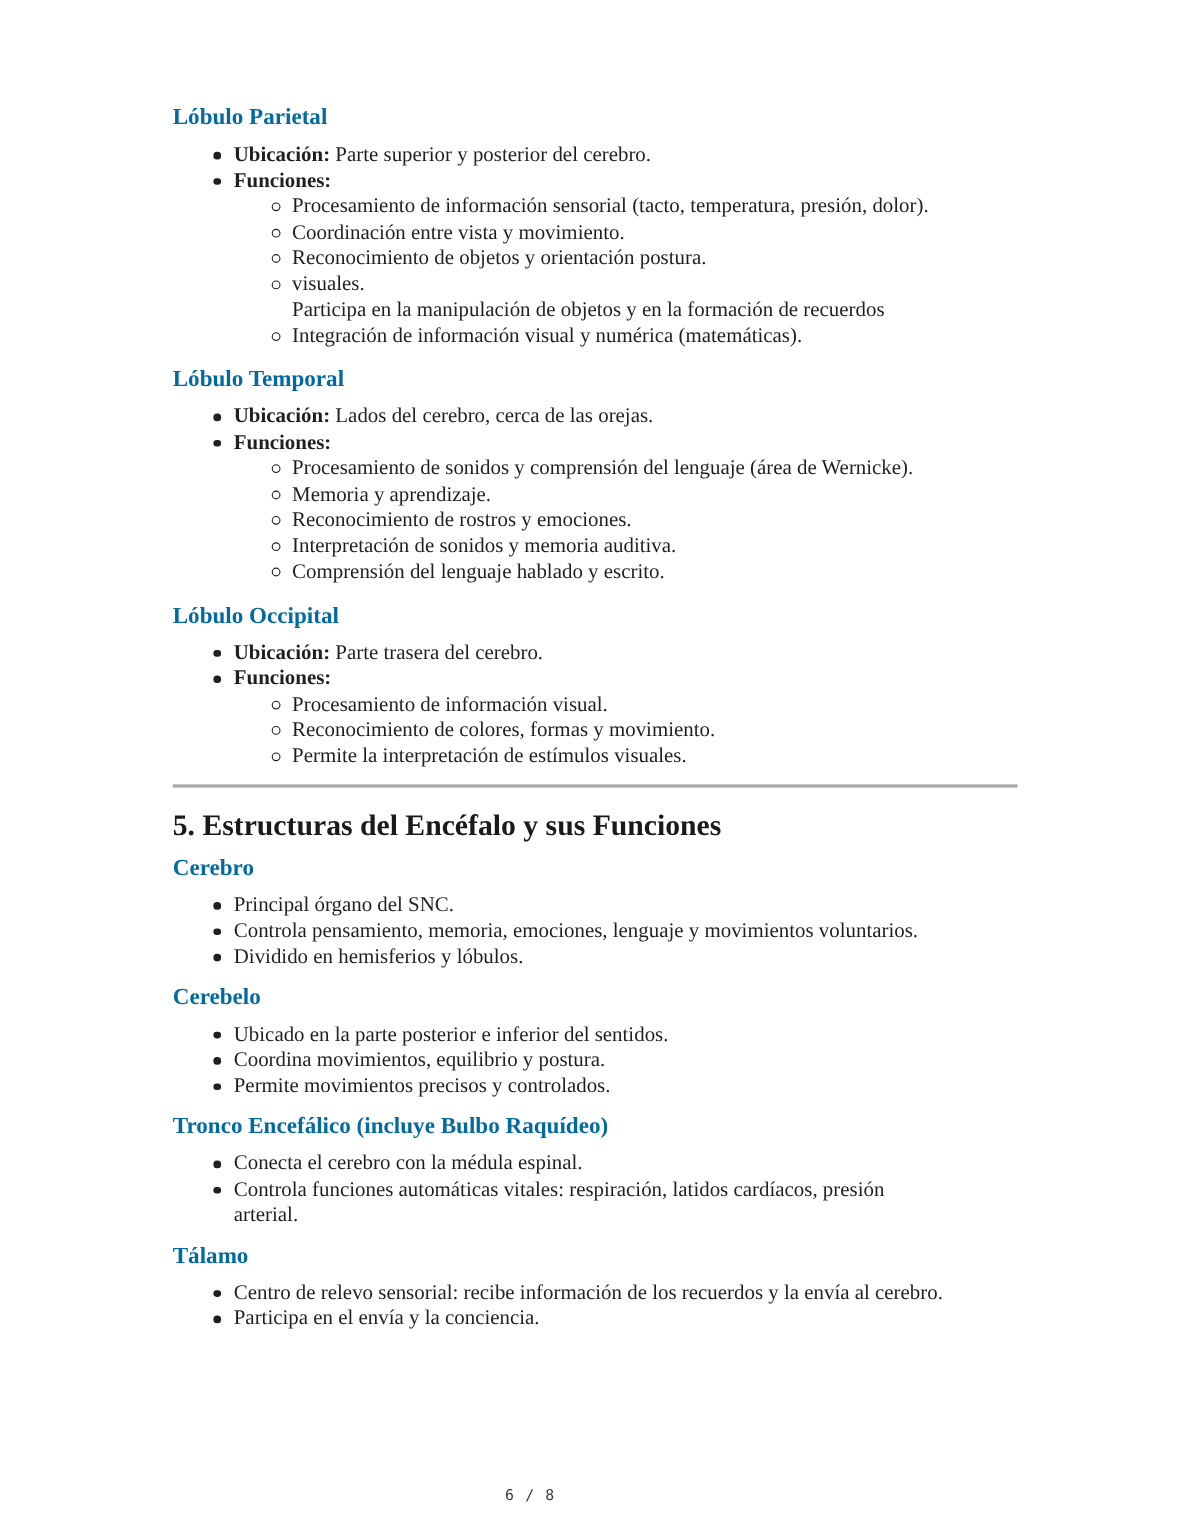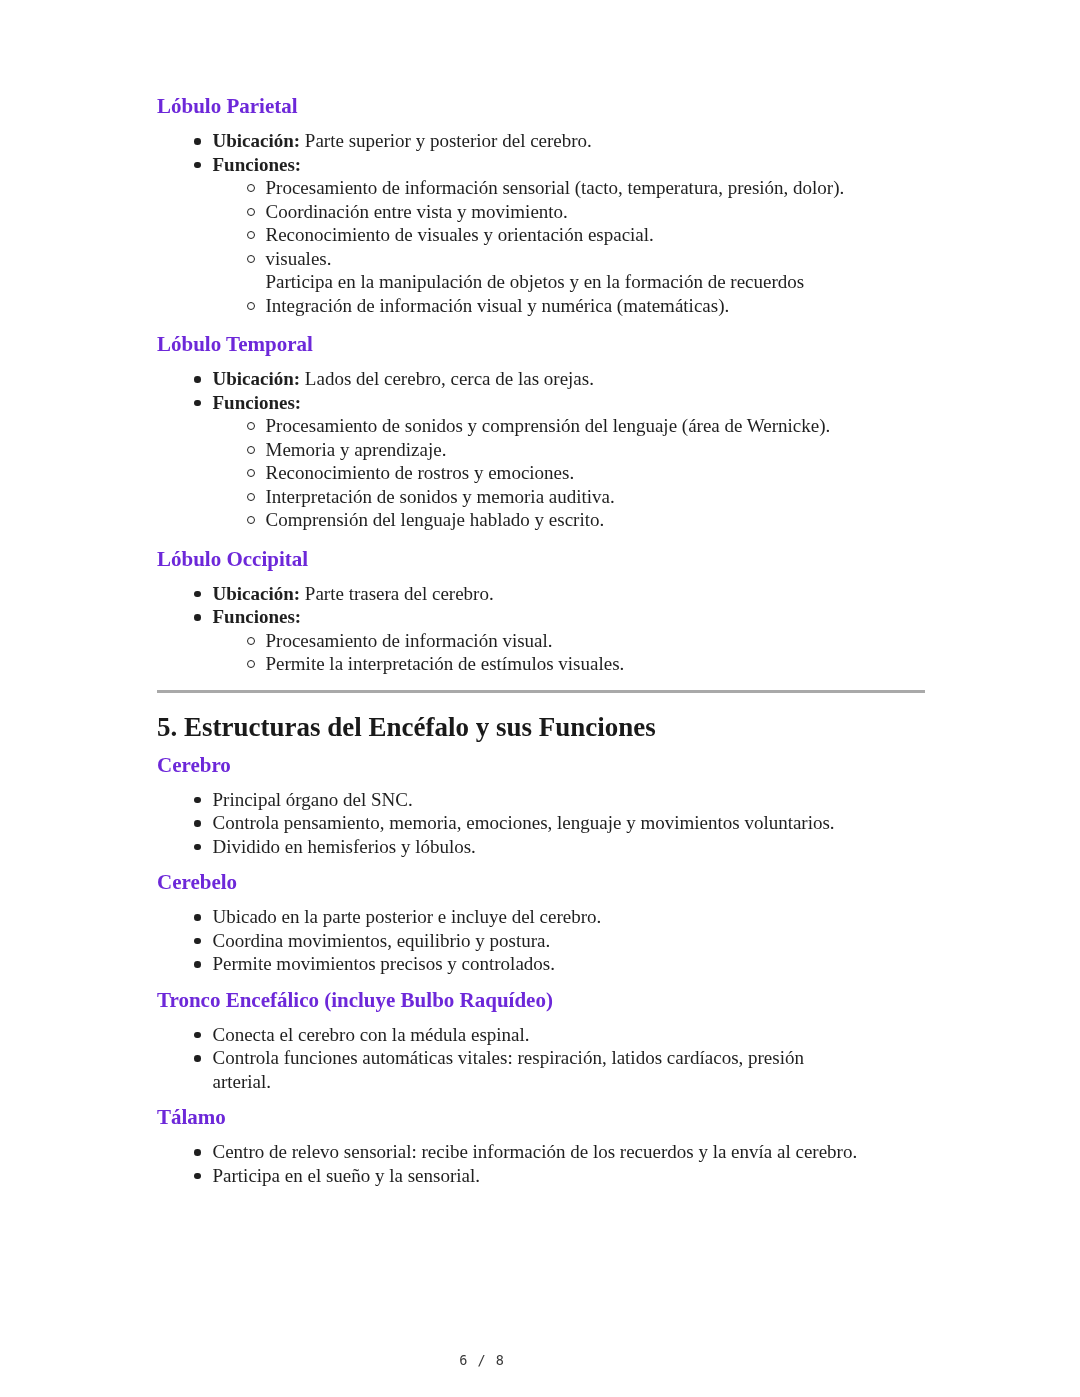--- a/index.html
+++ b/index.html
@@ -3,21 +3,21 @@
 <meta charset="utf-8">
 <style>
   html,body{margin:0;padding:0;}
   body{
     width:1080px;height:1397px;position:relative;background:#ffffff;
     font-family:"Liberation Serif","DejaVu Serif",serif;
     color:#1f1f1f;overflow:hidden;
   }
   .content{position:absolute;left:157px;top:93px;width:810px;}
   h2{font-size:27px;line-height:33px;font-weight:700;margin:0 0 8px 0;color:#1a1a1a;}
-  h3{font-size:21px;line-height:26px;font-weight:700;margin:0 0 10px 0;color:#6d28d9;}
+  h3{font-size:21px;line-height:26px;font-weight:700;margin:0 0 10px 0;color:#0369a1;}
   .lobe{margin-bottom:14px;}
   .sub{margin-bottom:11px;}
   ul{list-style:none;margin:0;padding:0;}
   li{display:flex;align-items:flex-start;}
   .li-text{font-size:19px;line-height:23.5px;}
   .line{white-space:nowrap;}
   .dot{
     flex:0 0 auto;width:6.5px;height:6.5px;border-radius:50%;
     background:#1f1f1f;margin:9px 12px 0 37px;
   }
@@ -70,21 +70,21 @@
                   <div class="li-text">
 
                   <div class="line">Coordinación entre vista y movimiento.</div>
                   </div>
                 </li>
 
                 <li>
                   <span class="circ"></span>
                   <div class="li-text">
 
-                  <div class="line">Reconocimiento de visuales y orientación espacial.</div>
+                  <div class="line">Reconocimiento de objetos y orientación postura.</div>
                   </div>
                 </li>
 
                 <li>
                   <span class="circ"></span>
                   <div class="li-text">
 
                   <div class="line">visuales.</div>
                     <div class="line">Participa en la manipulación de objetos y en la formación de recuerdos</div>
                   </div>
@@ -175,20 +175,27 @@
             <ul class="l2">
 
                 <li>
                   <span class="circ"></span>
                   <div class="li-text">
 
                   <div class="line">Procesamiento de información visual.</div>
                   </div>
                 </li>
 
+                <li>
+                  <span class="circ"></span>
+                  <div class="li-text">
+
+                  <div class="line">Reconocimiento de colores, formas y movimiento.</div>
+                  </div>
+                </li>
 
                 <li>
                   <span class="circ"></span>
                   <div class="li-text">
 
                   <div class="line">Permite la interpretación de estímulos visuales.</div>
                   </div>
                 </li>
               </ul>
           </div>
@@ -232,21 +239,21 @@
       </section>
 
       <section class="sub">
         <h3>Cerebelo</h3>
         <ul class="l1">
 
             <li>
               <span class="dot"></span>
               <div class="li-text">
 
-              <div class="line">Ubicado en la parte posterior e incluye del cerebro.</div>
+              <div class="line">Ubicado en la parte posterior e inferior del sentidos.</div>
               </div>
             </li>
 
             <li>
               <span class="dot"></span>
               <div class="li-text">
 
               <div class="line">Coordina movimientos, equilibrio y postura.</div>
               </div>
             </li>
@@ -293,21 +300,21 @@
               <div class="li-text">
 
               <div class="line">Centro de relevo sensorial: recibe información de los recuerdos y la envía al cerebro.</div>
               </div>
             </li>
 
             <li>
               <span class="dot"></span>
               <div class="li-text">
 
-              <div class="line">Participa en el sueño y la sensorial.</div>
+              <div class="line">Participa en el envía y la conciencia.</div>
               </div>
             </li>
           </ul>
       </section>
     </section>
 
   </main>
 
   <footer class="footer">
     <span>6 / 8</span>

